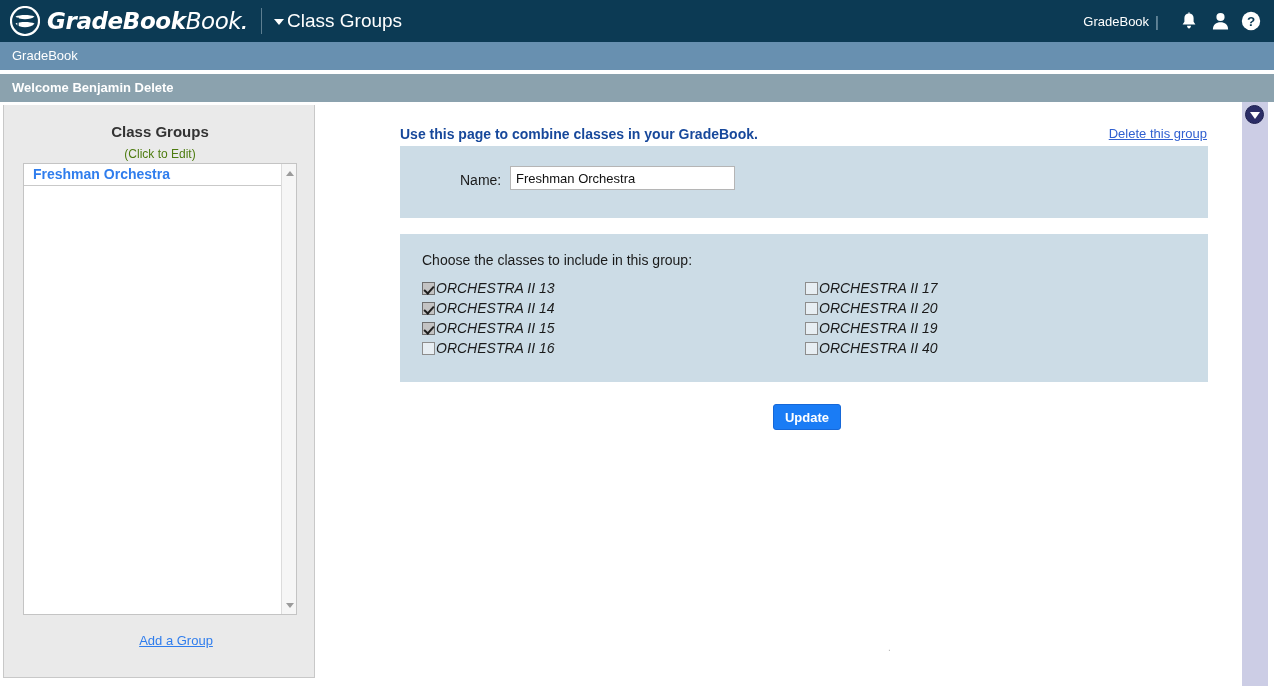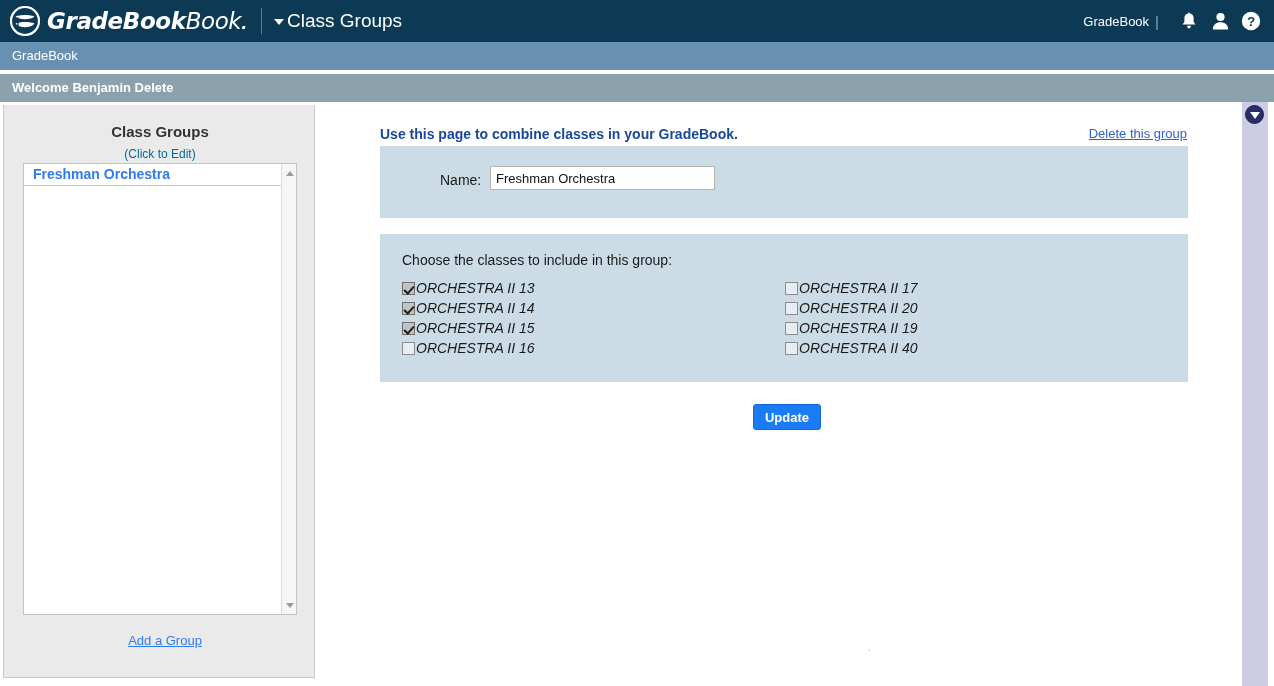--- a/index.html
+++ b/index.html
@@ -173,21 +173,21 @@
     font-size: 15px;
     font-weight: bold;
     color: #333333;
   }
   .sidebar-sub {
     position: absolute;
     left: 0; top: 42px;
     width: 312px;
     text-align: center;
     font-size: 12px;
-    color: #0369a1;
+    color: #4d7c0f;
   }
   .listbox {
     position: absolute;
     left: 19px; top: 58px;
     width: 274px;
     height: 452px;
     background: #ffffff;
     border: 1px solid #c4c4c4;
     box-sizing: border-box;
     overflow: hidden;
@@ -239,35 +239,35 @@
     border-bottom: 5px solid #9b9b9b;
   }
   .tri-down {
     width: 0; height: 0;
     border-left: 4px solid transparent;
     border-right: 4px solid transparent;
     border-top: 5px solid #9b9b9b;
   }
   .add-group {
     position: absolute;
-    left: 5px; top: 528px;
+    left: 16px; top: 528px;
     width: 312px;
     text-align: center;
     font-size: 13px;
   }
   .add-group a {
     color: #2f7ded;
     text-decoration: underline;
     cursor: pointer;
   }
 
   
   .main {
     position: absolute;
-    left: 316px; top: 0;
+    left: 336px; top: 0;
     width: 926px;
     height: 476px;
     background: #ffffff;
     box-sizing: border-box;
   }
   .main-headline {
     position: absolute;
     left: 64px; top: 24px;
     font-size: 14px;
     font-weight: bold;

